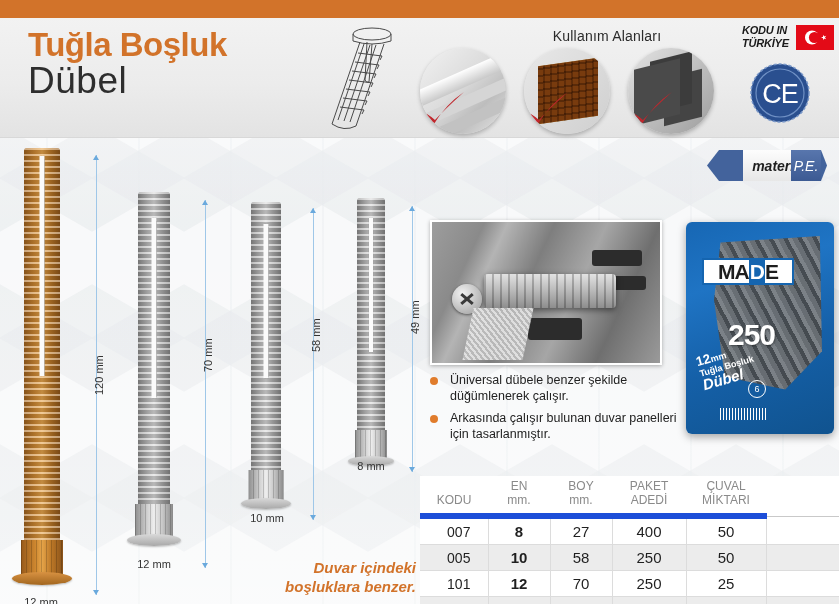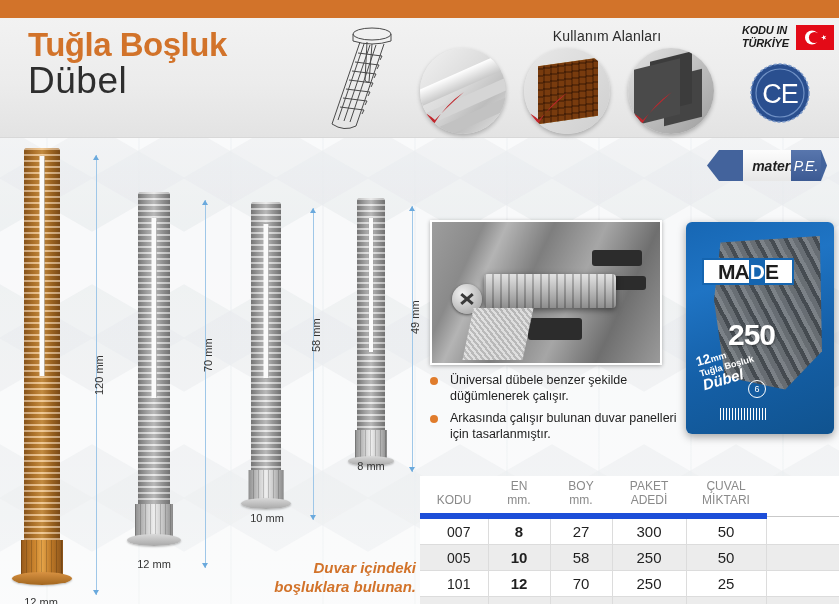--- a/index.html
+++ b/index.html
@@ -454,21 +454,21 @@
         <div class="pd2">Tuğla Boşluk</div>
         <div class="pd3">Dübel</div>
       </div>
       <div class="pack-circ">6</div>
       <div class="pack-barcode"></div>
     </div>
   </div>
 
   <div class="tagline">
     <div>Duvar içindeki</div>
-    <div>boşluklara bulunan.</div>
+    <div>boşluklara benzer.</div>
   </div>
 
   <div class="spec">
     <table>
       <thead>
         <tr>
           <th style="width:68px">
             <div>KODU</div>
             <div></div>
           </th>
@@ -489,21 +489,21 @@
             <div>MİKTARI</div>
           </th>
           <th class="blank"></th>
         </tr>
       </thead>
       <tbody>
         <tr>
           <td class="code">007</td>
           <td class="en">8</td>
           <td>27</td>
-          <td>300</td>
+          <td>400</td>
           <td>50</td>
           <td class="blank"></td>
         </tr>
         <tr>
           <td class="code">005</td>
           <td class="en">10</td>
           <td>58</td>
           <td>250</td>
           <td>50</td>
           <td class="blank"></td>

